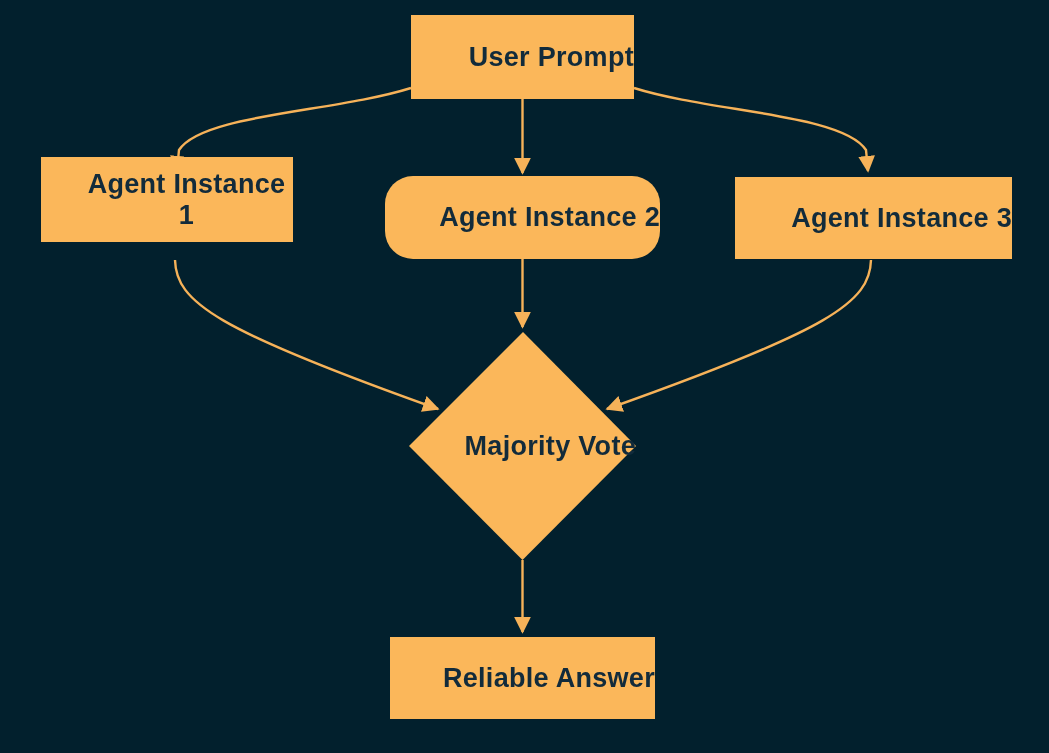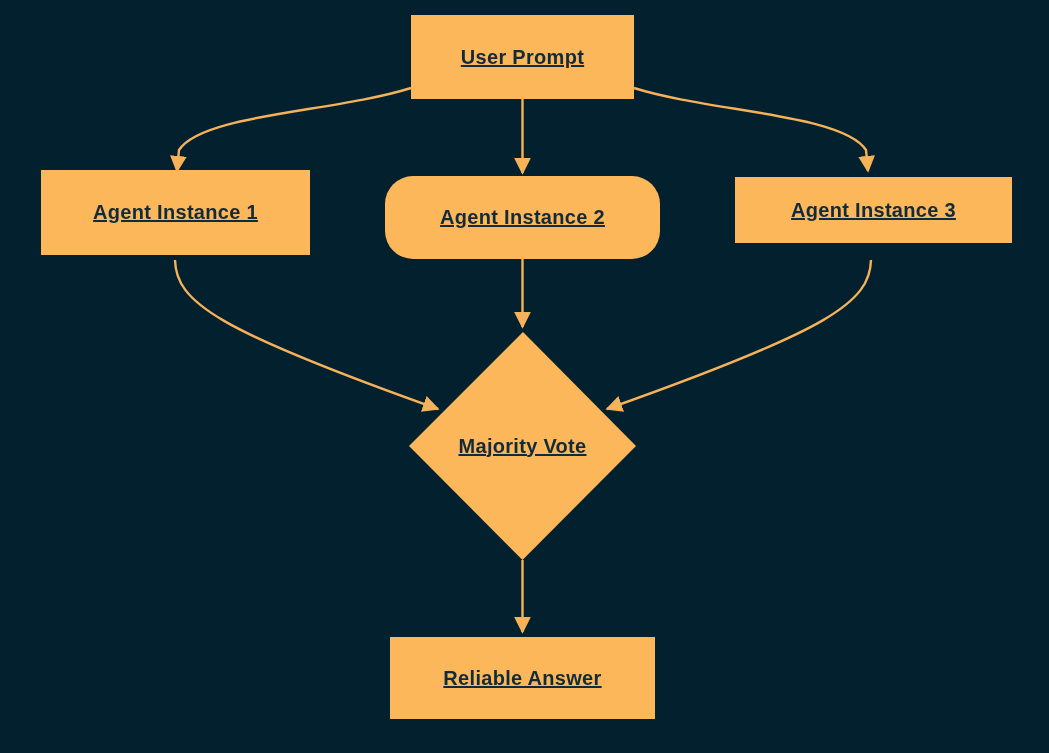--- a/index.html
+++ b/index.html
@@ -17,30 +17,29 @@
     font-family:"Liberation Sans",sans-serif;
   }
   .edges{position:absolute;left:0;top:0;width:1049px;height:753px;}
   .edge{fill:none;stroke:var(--edge);stroke-width:2.4;}
   .arrowhead{fill:var(--edge);}
   .diamond{fill:var(--node-fill);}
   .node{
     position:absolute;
     background:var(--node-fill);
     color:var(--node-text);
-    display:flex;align-items:center;justify-content:center;
-    font-size:20px;font-weight:600;letter-spacing:.3px;
+    display:flex;align-items:center;justify-content:flex-end;
+    font-size:27px;font-weight:600;letter-spacing:.3px;
     text-align:center;
-    text-decoration:underline;
   }
   .node.label-only{background:transparent;}
   .n-user-prompt{left:411px;top:15px;width:223px;height:84px;}
-  .n-agent-1{left:41px;top:170px;width:269px;height:85px;}
+  .n-agent-1{left:41px;top:157px;width:213px;height:85px;padding-left:39px;}
   .n-agent-2{left:385px;top:176px;width:275px;height:83px;border-radius:28px;}
-  .n-agent-3{left:735px;top:177px;width:277px;height:66px;}
+  .n-agent-3{left:735px;top:177px;width:277px;height:82px;}
   .n-majority-vote{left:409px;top:390px;width:227px;height:112px;}
   .n-reliable-answer{left:390px;top:637px;width:265px;height:82px;}
 </style>
 </head>
 <body>
 
 <div class="canvas">
 
   <svg class="edges" viewBox="0 0 1049 753" xmlns="http://www.w3.org/2000/svg">
     <defs>

